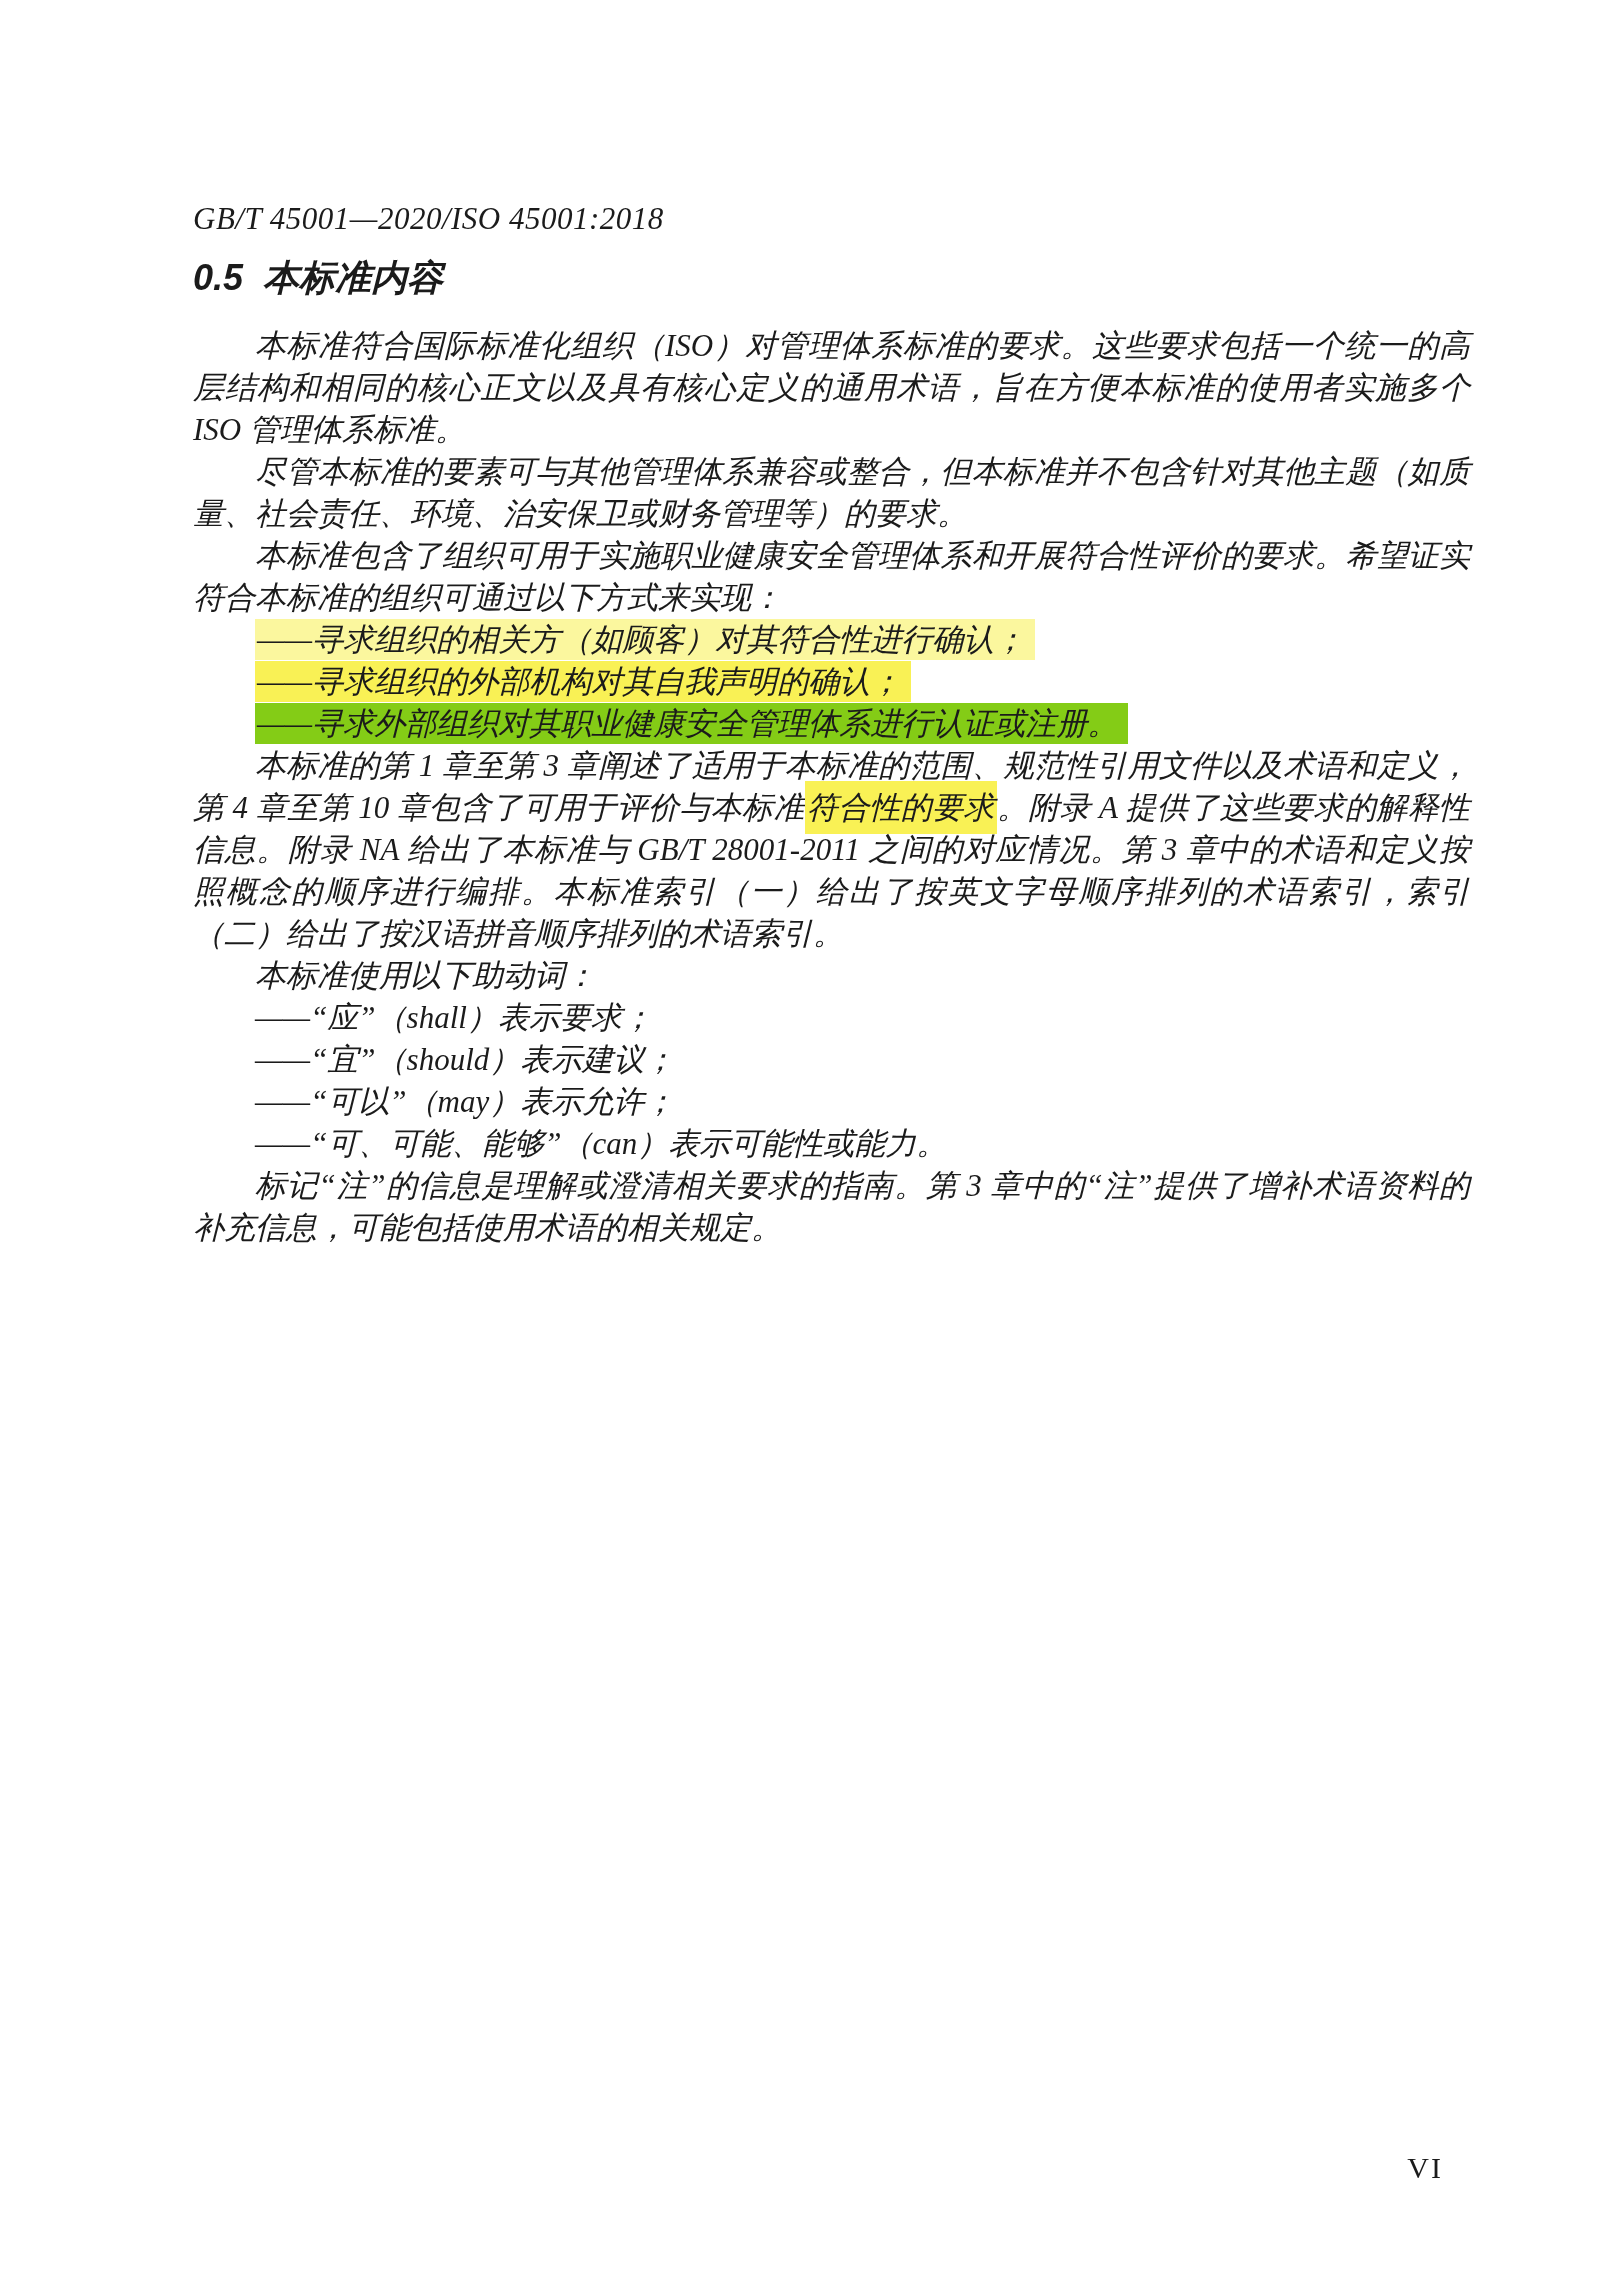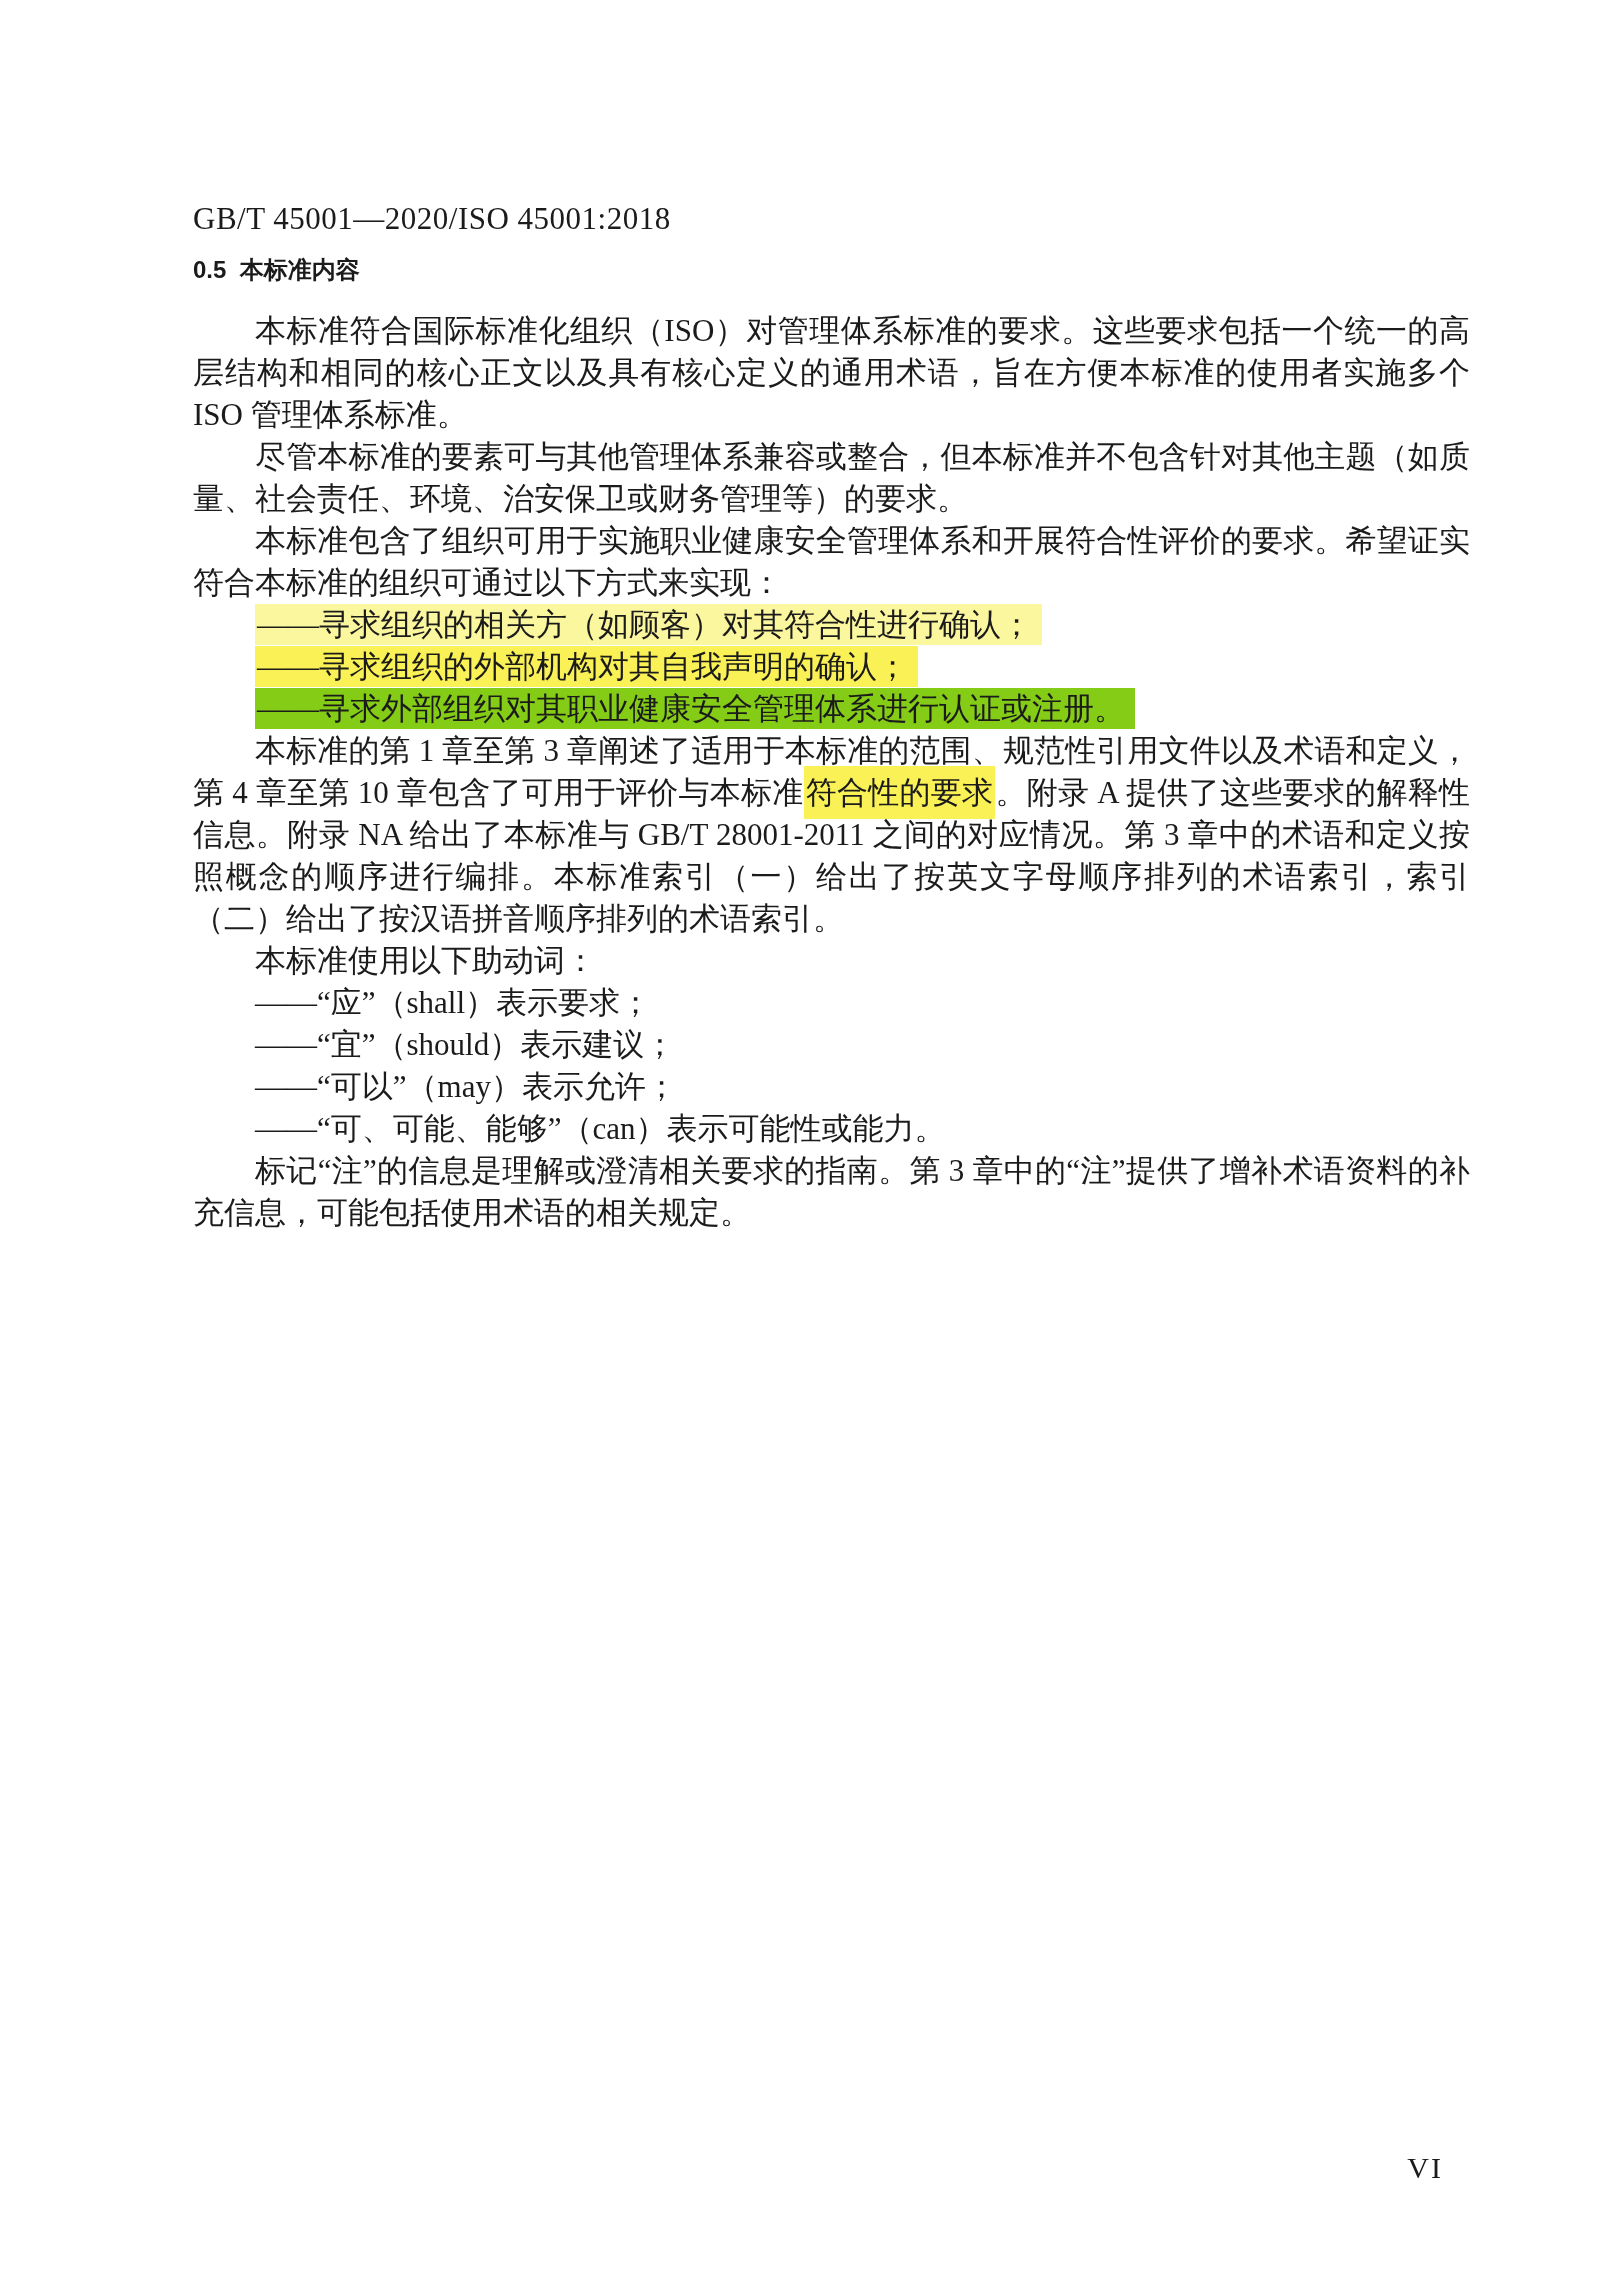--- a/index.html
+++ b/index.html
@@ -14,32 +14,33 @@
     background: #ffffff;
     font-family: "Liberation Serif", "DejaVu Serif", serif;
     color: #1b1b1b;
     overflow: hidden;
   }
   .content {
     position: absolute;
     left: 193px;
     top: 200px;
     width: 1277px;
+    font-style: italic;
   }
   .doc-header {
     font-size: 31px;
     line-height: 1.2;
     letter-spacing: 0.5px;
     white-space: pre-wrap;
   }
   .section-heading {
     margin-top: 17.6px;
     font-family: "Liberation Sans", "DejaVu Sans", sans-serif;
     font-weight: bold;
-    font-size: 24px;
+    font-size: 36px;
     line-height: 1.25;
     white-space: pre-wrap;
   }
   .body-text {
     margin-top: 25.5px;
     font-size: 31px;
     line-height: 42px;
   }
   .para {
     margin: 0;

